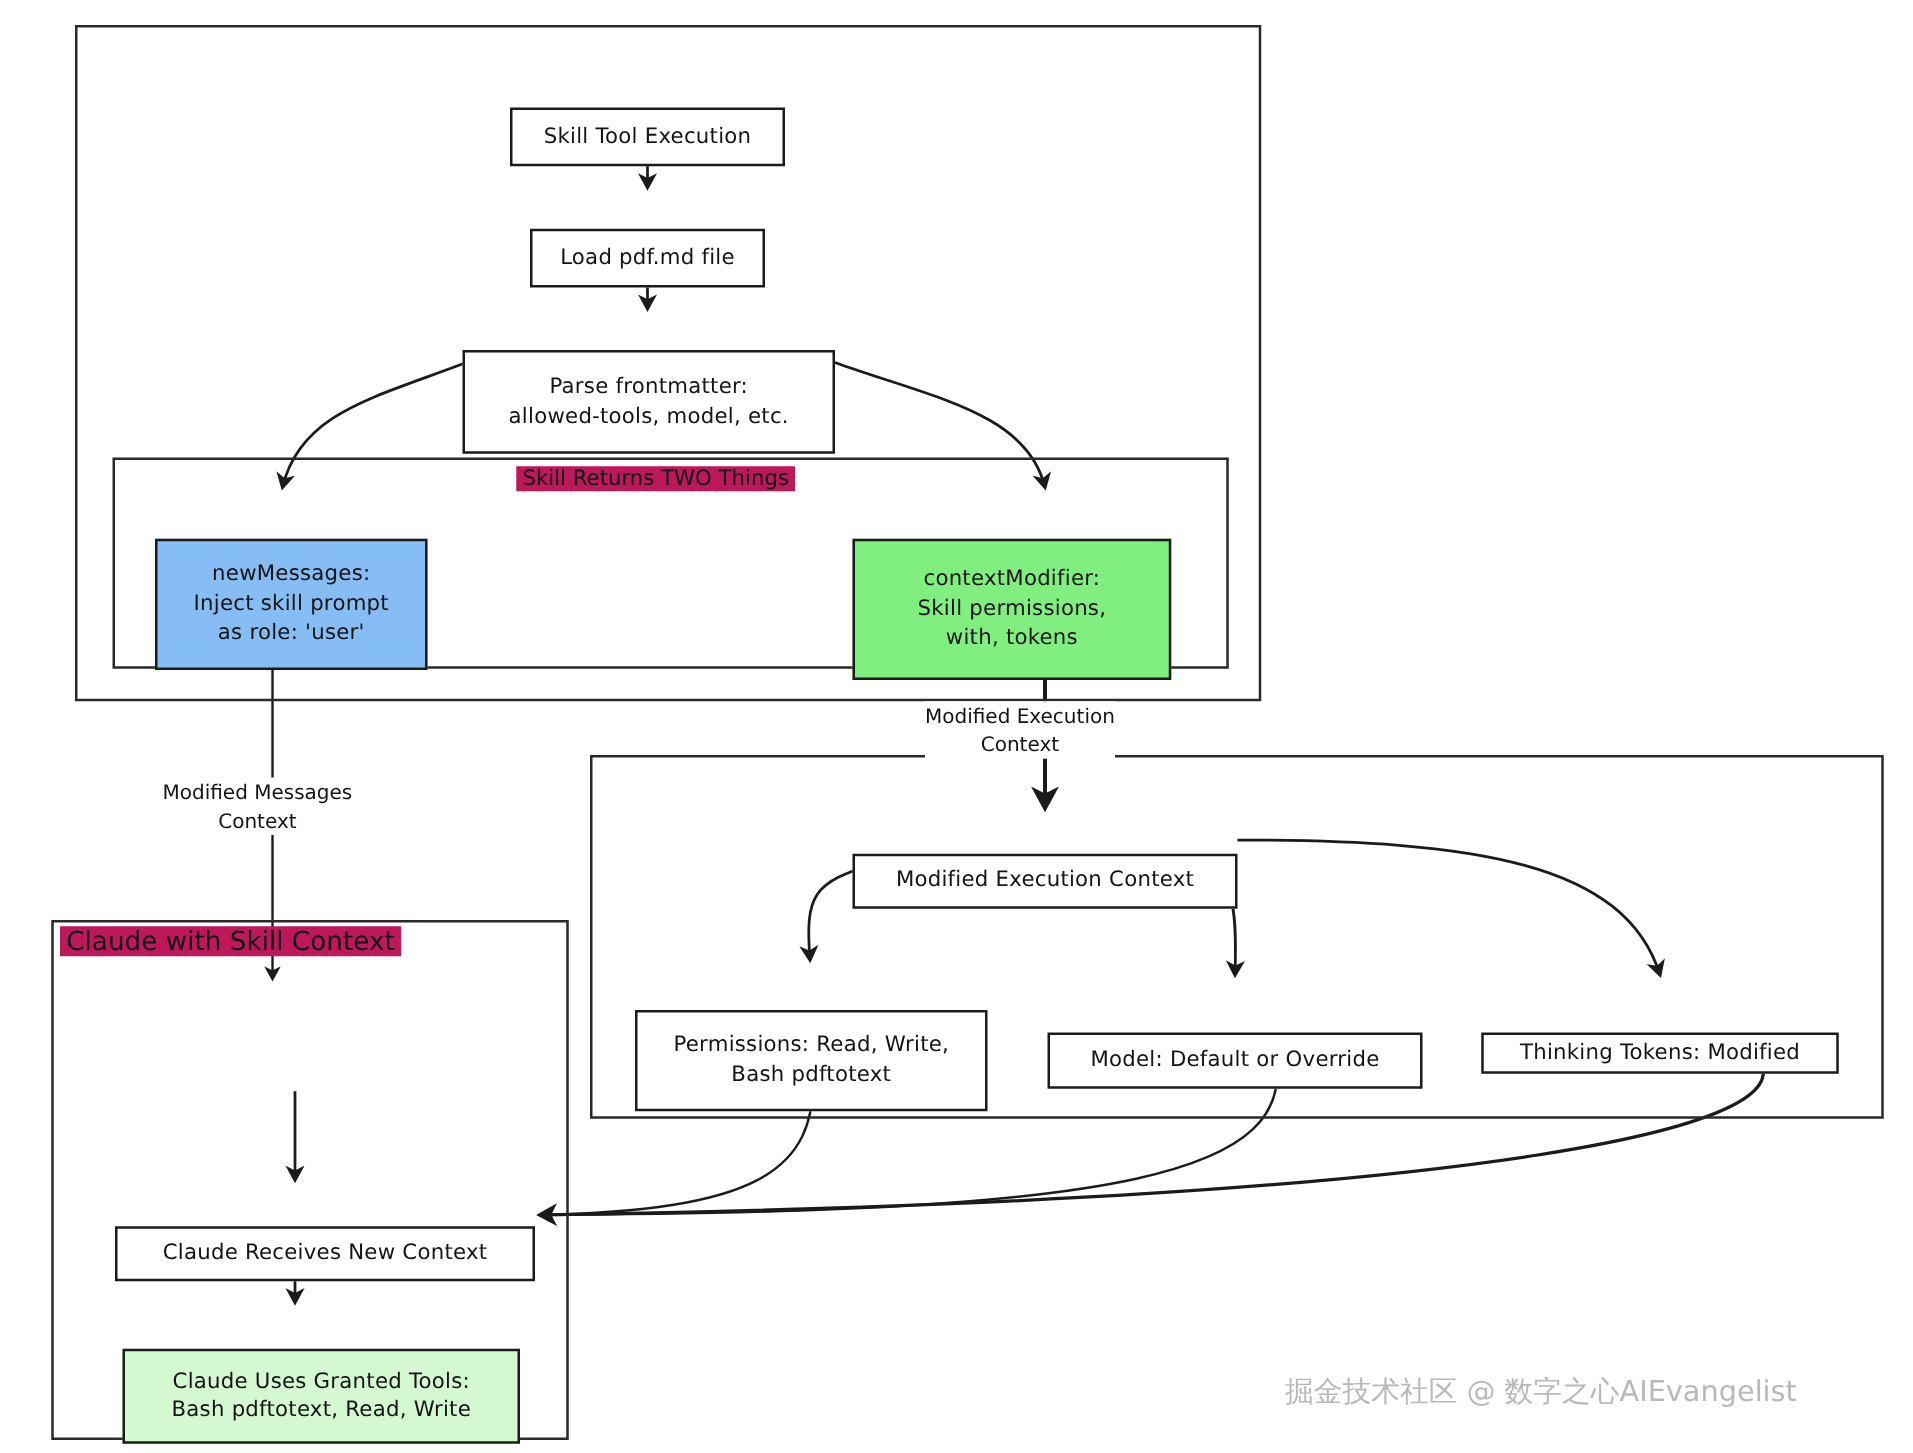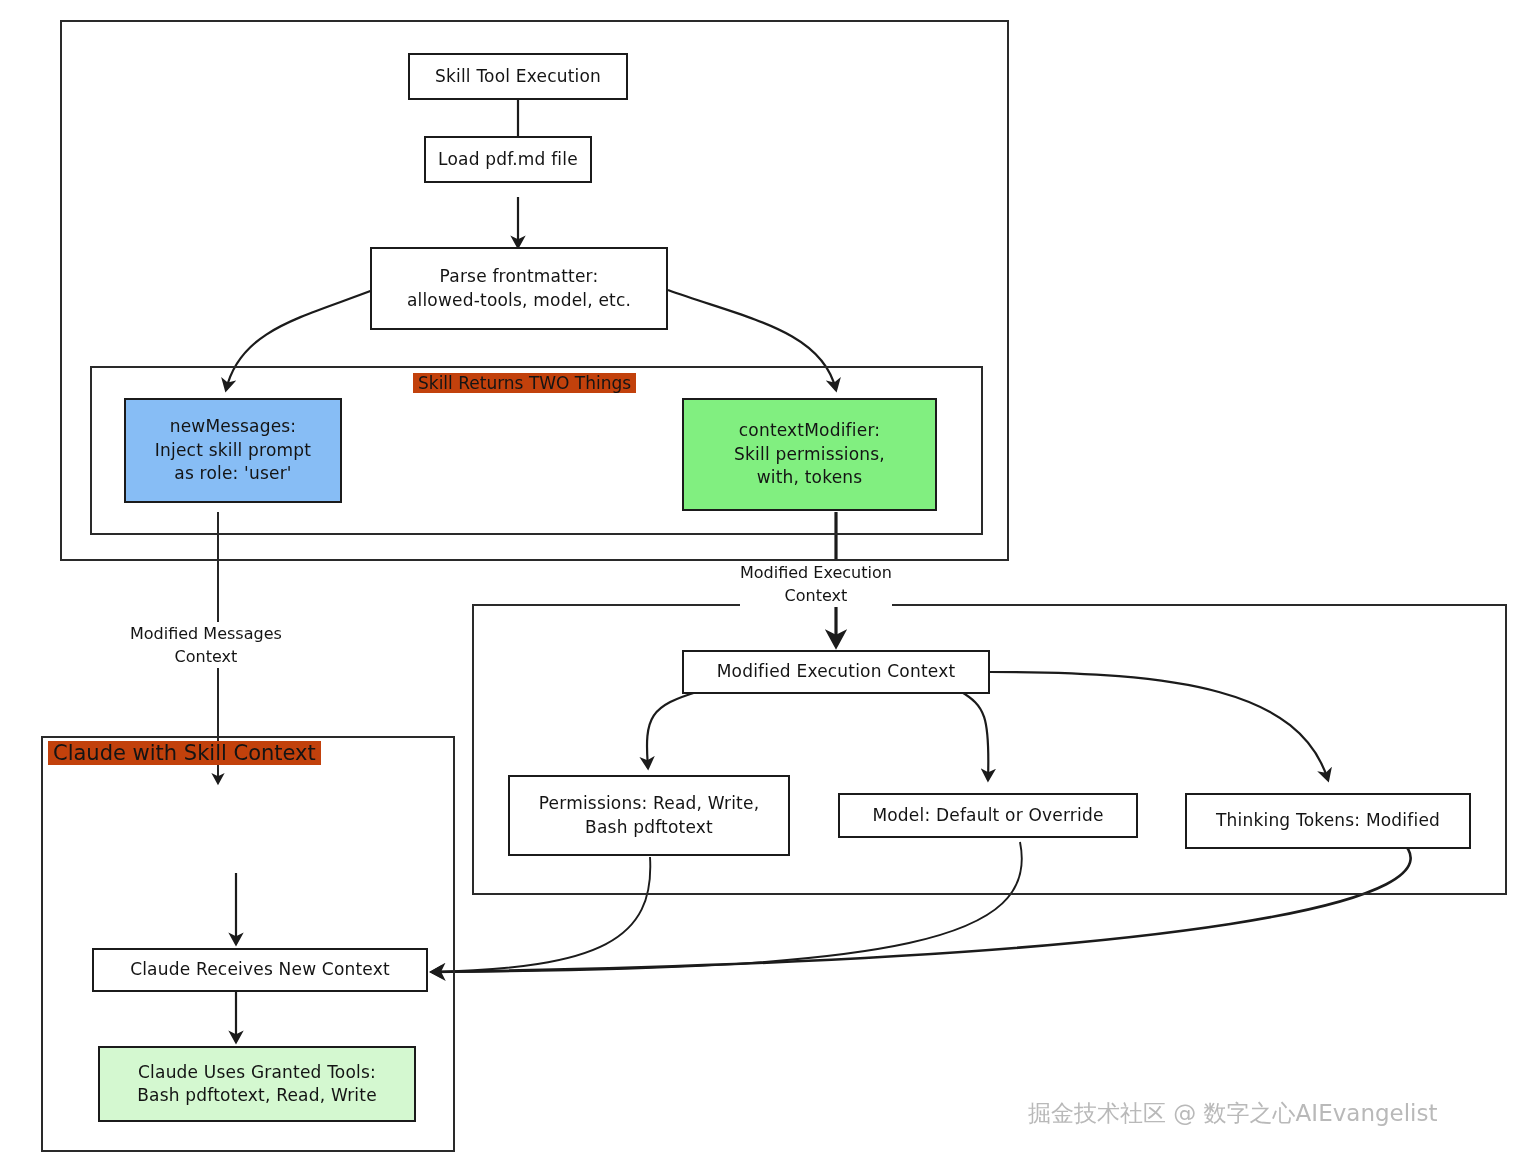--- a/index.html
+++ b/index.html
@@ -30,20 +30,21 @@
     flex-direction: column;
     align-items: center;
     justify-content: center;
     text-align: center;
     font-family: "DejaVu Sans", sans-serif;
     font-size: 17px;
     line-height: 1.38;
     color: #141414;
     letter-spacing: 0.2px;
     z-index: 3;
+    margin-top: 33px;
   }
   .node span { display: block; white-space: nowrap; }
   .node.blue   { background: #87bdf5; }
   .node.green  { background: #81ef80; }
   .node.orange { background: #f7c28c; }
   .node.mint   { background: #d4f8d0; }
   .node.left-align {
     align-items: flex-start;
     text-align: left;
     padding-left: 12px;
@@ -53,21 +54,21 @@
     box-sizing: border-box;
     border: 2.2px solid #2a2a2a;
     background: transparent;
     z-index: 1;
   }
   .sg-title {
     position: absolute;
     font-family: "DejaVu Sans", sans-serif;
     font-size: 17px;
     color: #141414;
-    background: #c2410c;
+    background: #be185d;
     padding: 0 5px;
     white-space: nowrap;
     z-index: 4;
   }
   .sg-title.big { font-size: 21px; }
   .edge-label {
     position: absolute;
     font-family: "DejaVu Sans", sans-serif;
     font-size: 16px;
     line-height: 1.45;
@@ -136,21 +137,21 @@
 
   <div class="subgraph" style="left:472px; top:604px; width:1035px; height:291px;"></div>
 
   <div class="subgraph" style="left:41px; top:736px; width:414px; height:416px;"></div>
   <div class="sg-title big" style="left:48px; top:741px;">Claude with Skill Context</div>
 
   <div class="node" style="left:408px; top:53px; width:220px; height:47px;">
     <span>Skill Tool Execution</span>
   </div>
 
-  <div class="node" style="left:424px; top:136px; width:168px; height:47px;">
+  <div class="node" style="left:424px; top:150px; width:188px; height:47px;">
     <span>Load pdf.md file</span>
   </div>
 
   <div class="node" style="left:370px; top:247px; width:298px; height:83px;">
     <span>Parse frontmatter:</span>
     <span>allowed-tools, model, etc.</span>
   </div>
 
   <div class="node blue" style="left:124px; top:398px; width:218px; height:105px;">
     <span>newMessages:</span>
@@ -170,21 +171,21 @@
 
   <div class="node" style="left:508px; top:775px; width:282px; height:81px;">
     <span>Permissions: Read, Write,</span>
     <span>Bash pdftotext</span>
   </div>
 
   <div class="node" style="left:838px; top:793px; width:300px; height:45px;">
     <span>Model: Default or Override</span>
   </div>
 
-  <div class="node" style="left:1185px; top:793px; width:286px; height:56px;">
+  <div class="node" style="left:1185px; top:793px; width:286px; height:33px;">
     <span>Thinking Tokens: Modified</span>
   </div>
 
 
   <div class="node" style="left:92px; top:948px; width:336px; height:44px;">
     <span>Claude Receives New Context</span>
   </div>
 
   <div class="node mint" style="left:98px; top:1046px; width:318px; height:76px;">
     <span>Claude Uses Granted Tools:</span>

